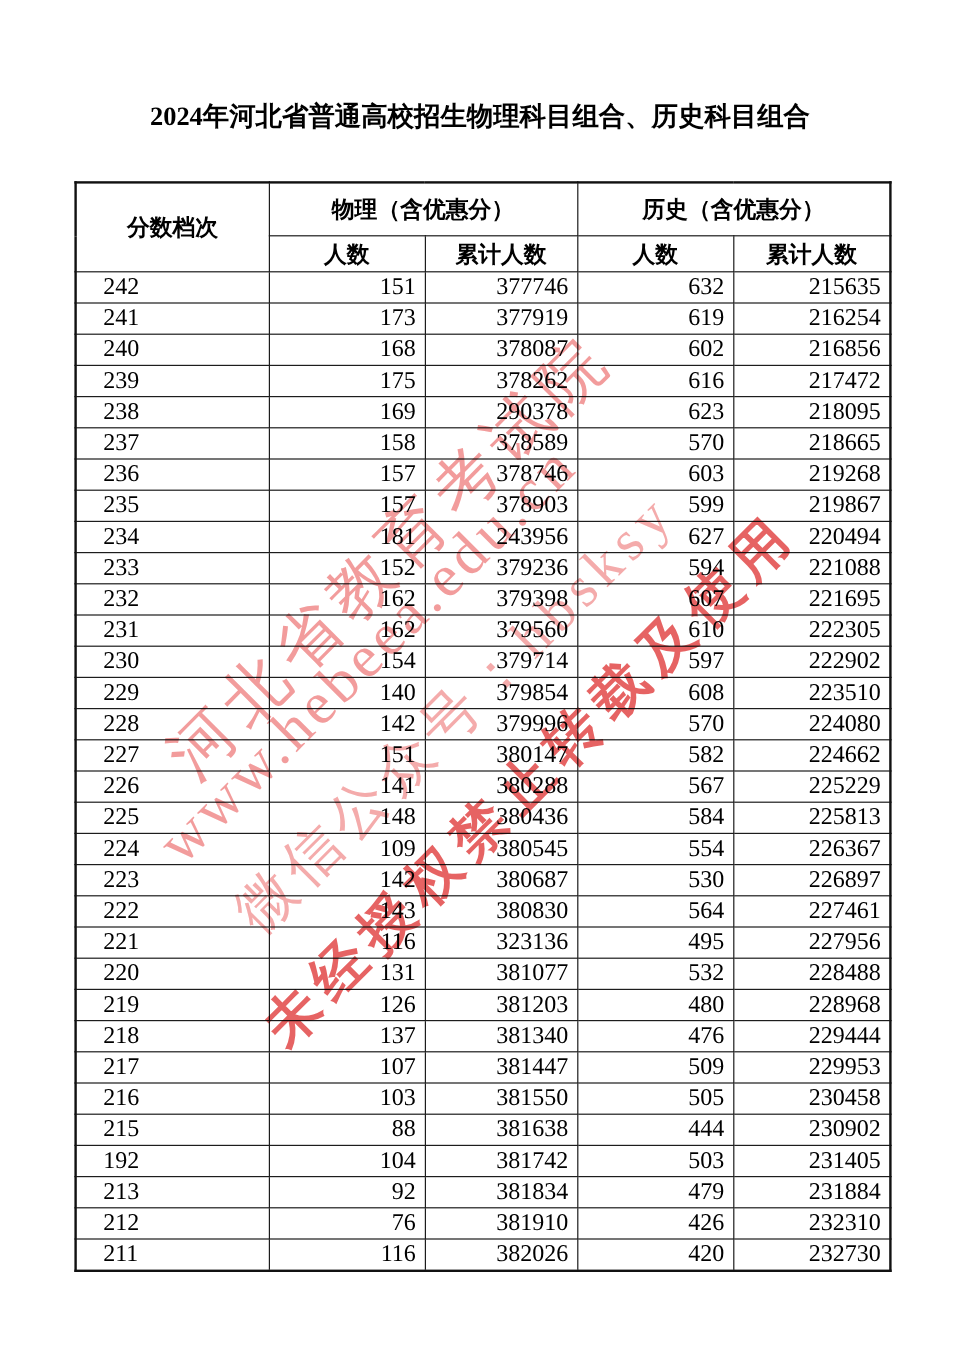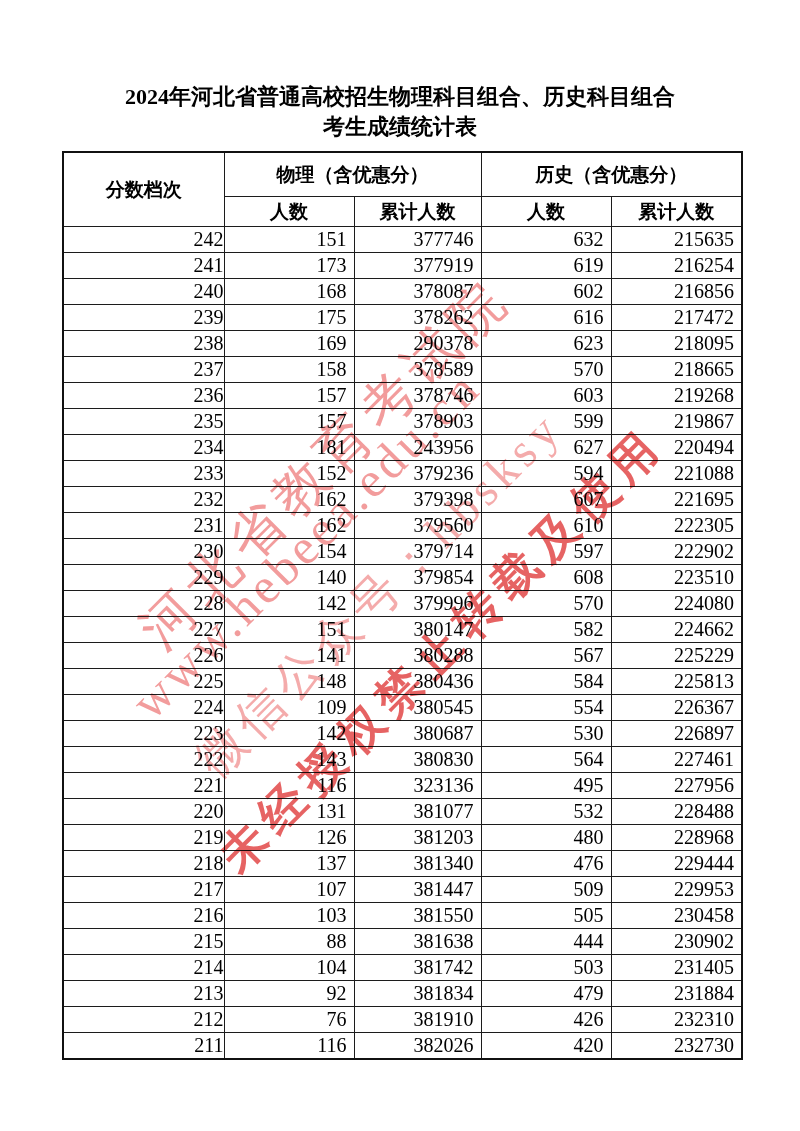--- a/index.html
+++ b/index.html
@@ -19,21 +19,21 @@
     font-size:20px;color:#000;
   }
   .score-table th,.score-table td{
     border:1.6px solid #1c1c1c;padding:0;overflow:hidden;white-space:nowrap;
   }
   .score-table{border:2.5px solid #111;}
   .score-table th{font-weight:700;font-size:19px;}
   .h1row th{height:43px;}
   .h2row th{height:29px;}
   .score-table td{height:25px;font-size:20px;}
-  td.c-score{text-align:right;}
+  td.c-score{text-align:left;padding-left:22px;}
   td.c-num{text-align:right;padding-right:7px;}
   
   .watermark{
     position:absolute;inset:0;pointer-events:none;z-index:5;
     mix-blend-mode:multiply;
   }
   .wm-line{
     position:absolute;white-space:nowrap;
     transform:rotate(-45deg);transform-origin:left center;
     font-family:"Liberation Serif","DejaVu Serif",serif;
@@ -48,21 +48,20 @@
     text-align:center;font-size:15px;color:#222;letter-spacing:2px;
   }
 </style>
 </head>
 <body>
 
 <div class="page">
 
   <div class="title">
     <div>2024年河北省普通高校招生物理科目组合、历史科目组合</div>
-    <div>考生成绩统计表</div>
   </div>
 
   <table class="score-table">
     <colgroup>
       <col style="width:161px">
         <col style="width:130px">
         <col style="width:127px">
       <col style="width:130px">
         <col style="width:131px">
     </colgroup>
@@ -270,21 +269,21 @@
           <td class="c-num">230458</td>
         </tr>
         <tr>
           <td class="c-score">215</td>
           <td class="c-num">88</td>
           <td class="c-num">381638</td>
           <td class="c-num">444</td>
           <td class="c-num">230902</td>
         </tr>
         <tr>
-          <td class="c-score">214</td>
+          <td class="c-score">192</td>
           <td class="c-num">104</td>
           <td class="c-num">381742</td>
           <td class="c-num">503</td>
           <td class="c-num">231405</td>
         </tr>
         <tr>
           <td class="c-score">213</td>
           <td class="c-num">92</td>
           <td class="c-num">381834</td>
           <td class="c-num">479</td>

